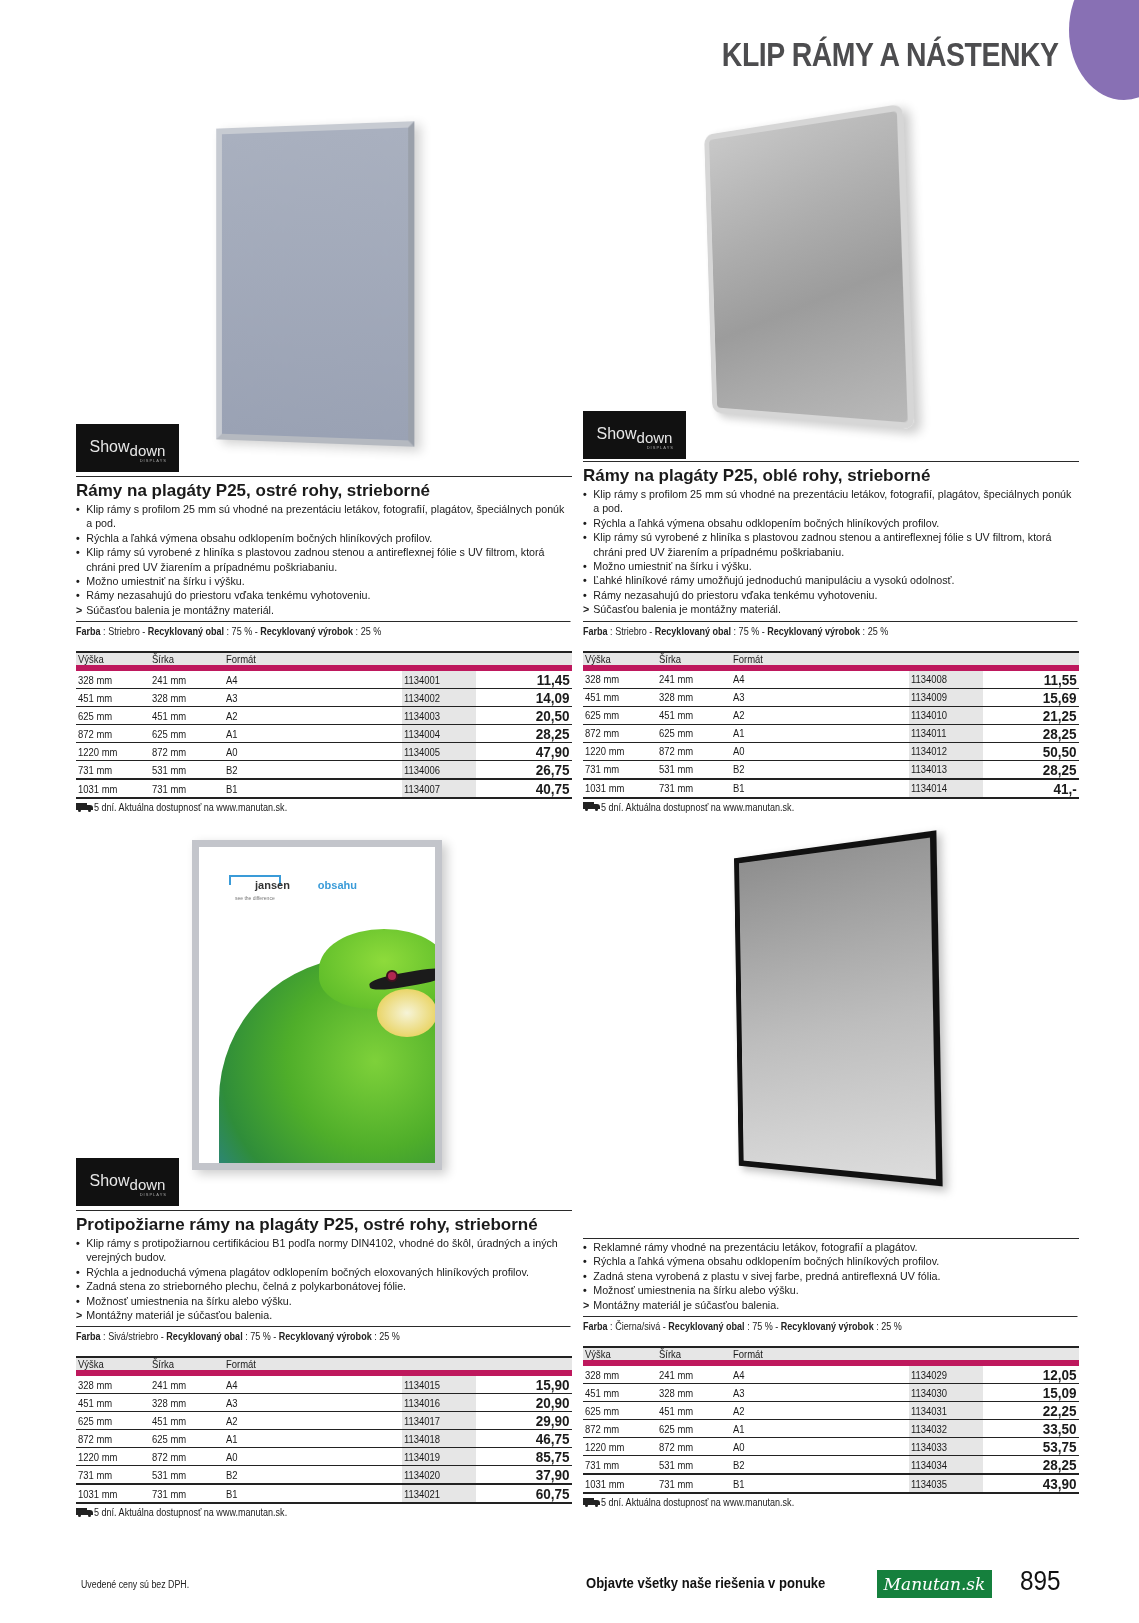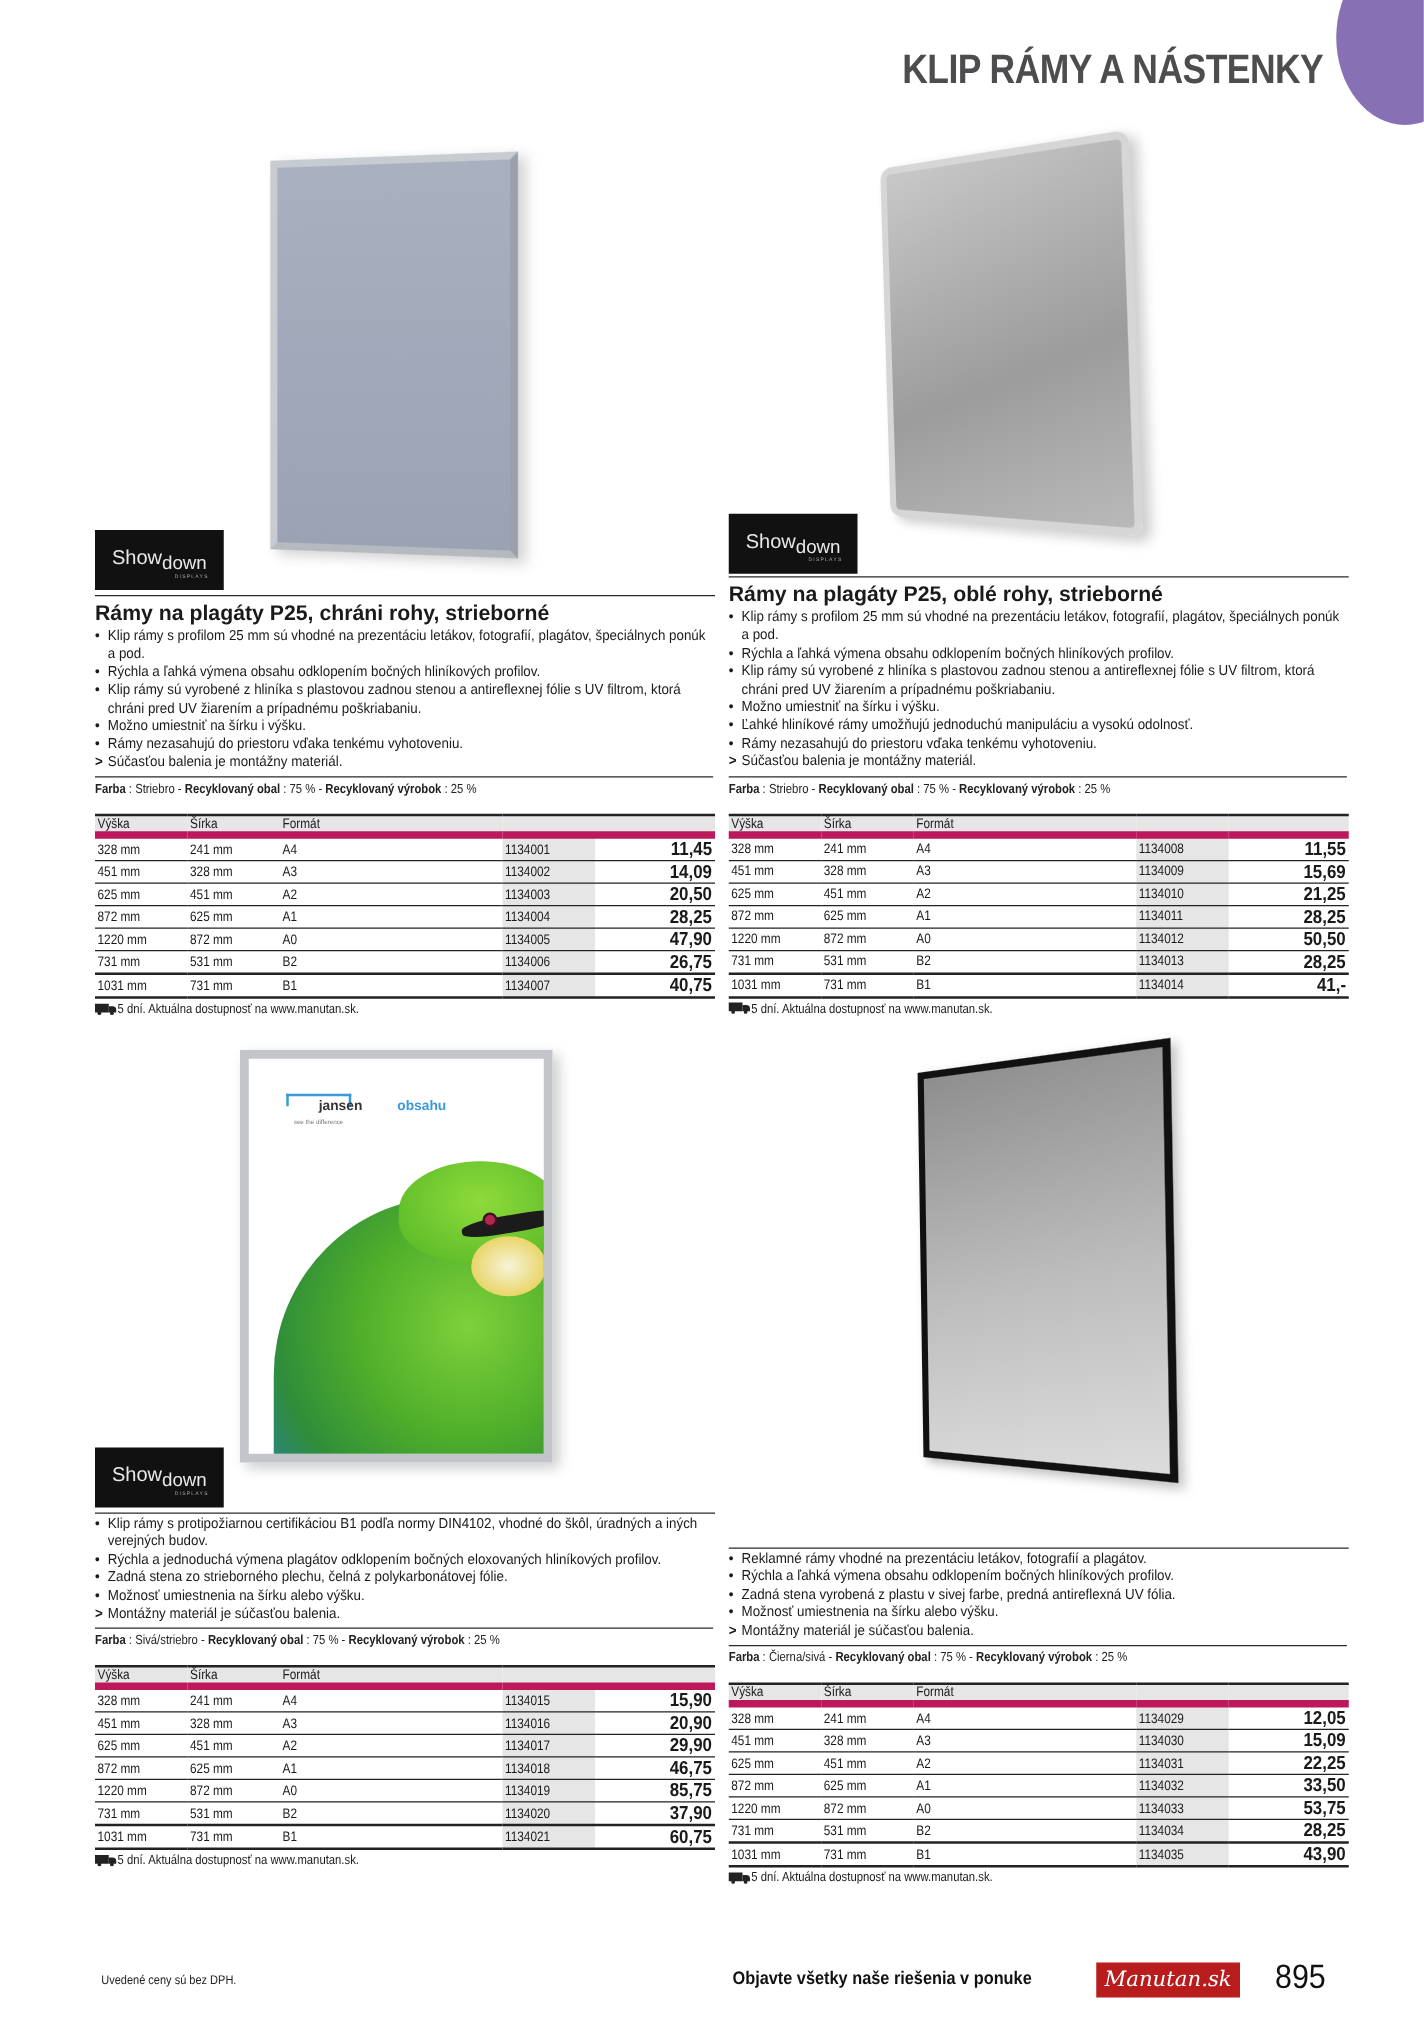--- a/index.html
+++ b/index.html
@@ -127,42 +127,42 @@
   .delivery { font-size: 10.5px; margin-top: 2px; display: flex; align-items: center; gap: 0; }
   .truck { width: 18px; height: 9px; position: relative; display: inline-block; }
   .truck .box { position: absolute; left: 0; top: 0; width: 11px; height: 7px; background: #222; }
   .truck .cab { position: absolute; left: 11px; top: 2px; width: 6px; height: 5px; background: #222; border-radius: 0 3px 0 0; }
   .truck .w1, .truck .w2 { position: absolute; top: 6px; width: 3px; height: 3px; border-radius: 50%; background: #222; }
   .truck .w1 { left: 2px; } .truck .w2 { left: 12px; }
 
   .footer-note { position: absolute; left: 81px; top: 1579px; font-size: 10px; color: #222; transform: scaleX(0.88); transform-origin: left center; }
   .footer-cta { position: absolute; left: 586px; top: 1575px; font-size: 14.5px; font-weight: bold; color: #111; transform: scaleX(0.9); transform-origin: left center; white-space: nowrap; }
   .footer-brand {
-    position: absolute; left: 877px; top: 1570px; width: 115px; height: 28px; background: #b91c1c;
+    position: absolute; left: 877px; top: 1570px; width: 115px; height: 28px; background: #15803d;
     color: #fff; font-family: "DejaVu Serif", serif; font-style: italic; font-size: 17px;
     display: flex; align-items: center; justify-content: center;
   }
   .page-number { position: absolute; left: 1020px; top: 1566px; font-size: 27px; color: #111; transform: scaleX(0.9); transform-origin: left center; }
 </style>
 </head>
 <body>
 
 <div class="tab-blob"></div>
 <h1 class="header-title">KLIP RÁMY A NÁSTENKY</h1>
 
 <section class="product p1">
   <div class="photo-area">
     <div class="frame frame-silver-sharp"></div>
     <div class="brand-logo">
       <span class="bl-text"><span>Show</span><sub>down</sub></span>
       <span class="bl-under">DISPLAYS</span>
     </div>
   </div>
   <div class="rule-top"></div>
-  <h2 class="product-title">Rámy na plagáty P25, chráni rohy, strieborné</h2>
+  <h2 class="product-title">Rámy na plagáty P25, ostré rohy, strieborné</h2>
   <ul class="features">
       <li><span class="mk">•</span><span>Klip rámy s profilom 25 mm sú vhodné na prezentáciu letákov, fotografií, plagátov, špeciálnych ponúk a pod.</span></li>
       <li><span class="mk">•</span><span>Rýchla a ľahká výmena obsahu odklopením bočných hliníkových profilov.</span></li>
       <li><span class="mk">•</span><span>Klip rámy sú vyrobené z hliníka s plastovou zadnou stenou a antireflexnej fólie s UV filtrom, ktorá chráni pred UV žiarením a prípadnému poškriabaniu.</span></li>
       <li><span class="mk">•</span><span>Možno umiestniť na šírku i výšku.</span></li>
       <li><span class="mk">•</span><span>Rámy nezasahujú do priestoru vďaka tenkému vyhotoveniu.</span></li>
       <li><span class="mk">&gt;</span><span>Súčasťou balenia je montážny materiál.</span></li>
     </ul>
   <div class="meta"><b>Farba</b> : <span>Striebro</span> - <b>Recyklovaný obal</b> : <span>75 %</span> - <b>Recyklovaný výrobok</b> : <span>25 %</span></div>
   <table class="spec">
@@ -356,20 +356,21 @@
       <div class="bird-throat"></div>
       <div class="bird-mask"></div>
       <div class="bird-eye"></div>
     </div>
     <div class="brand-logo">
       <span class="bl-text"><span>Show</span><sub>down</sub></span>
       <span class="bl-under">DISPLAYS</span>
     </div>
   </div>
   <div class="rule-top"></div>
+  <h2 class="product-title">Protipožiarne rámy na plagáty P25, ostré rohy, strieborné</h2>
   <ul class="features">
       <li><span class="mk">•</span><span>Klip rámy s protipožiarnou certifikáciou B1 podľa normy DIN4102, vhodné do škôl, úradných a iných verejných budov.</span></li>
       <li><span class="mk">•</span><span>Rýchla a jednoduchá výmena plagátov odklopením bočných eloxovaných hliníkových profilov.</span></li>
       <li><span class="mk">•</span><span>Zadná stena zo strieborného plechu, čelná z polykarbonátovej fólie.</span></li>
       <li><span class="mk">•</span><span>Možnosť umiestnenia na šírku alebo výšku.</span></li>
       <li><span class="mk">&gt;</span><span>Montážny materiál je súčasťou balenia.</span></li>
     </ul>
   <div class="meta"><b>Farba</b> : <span>Sivá/striebro</span> - <b>Recyklovaný obal</b> : <span>75 %</span> - <b>Recyklovaný výrobok</b> : <span>25 %</span></div>
   <table class="spec">
     <colgroup>

